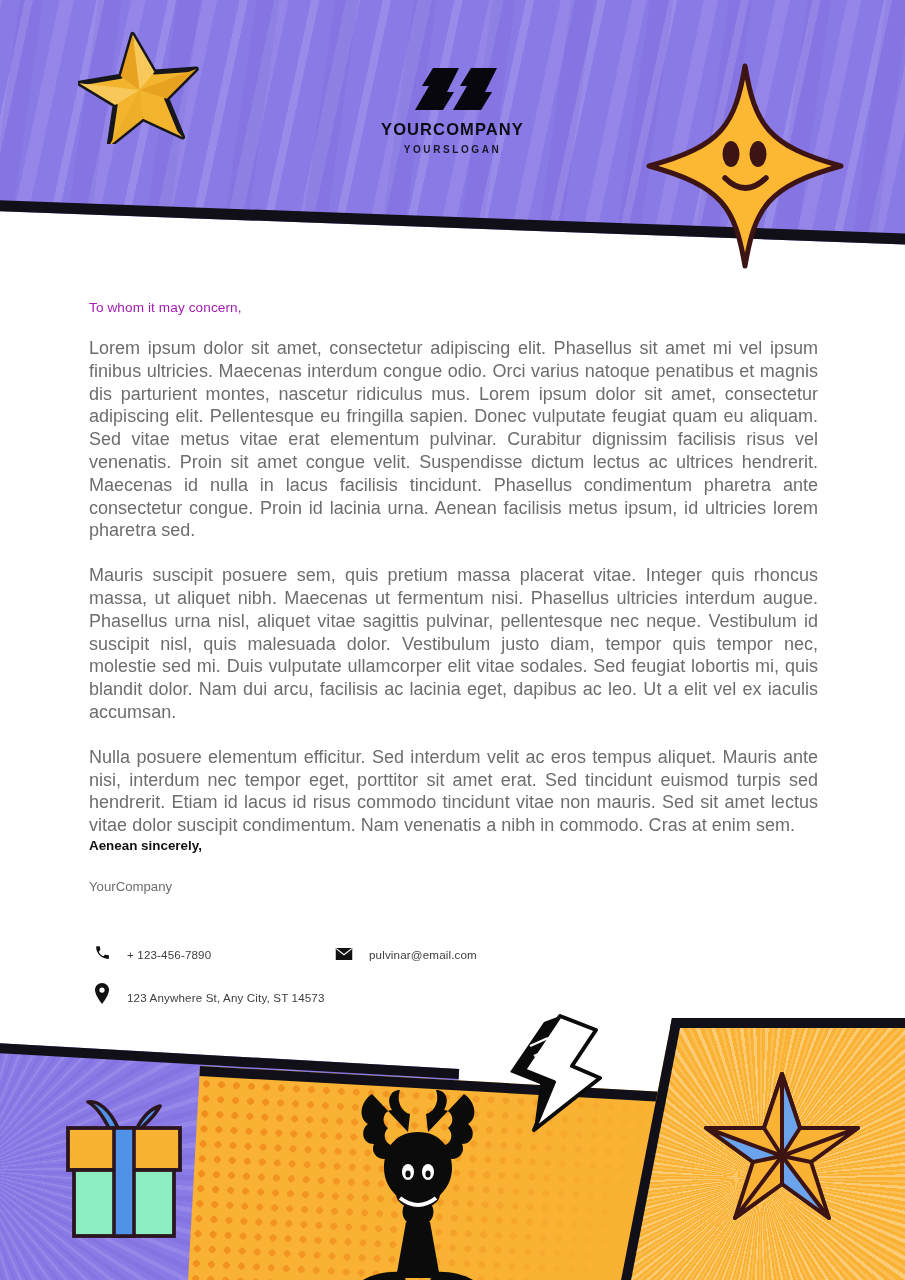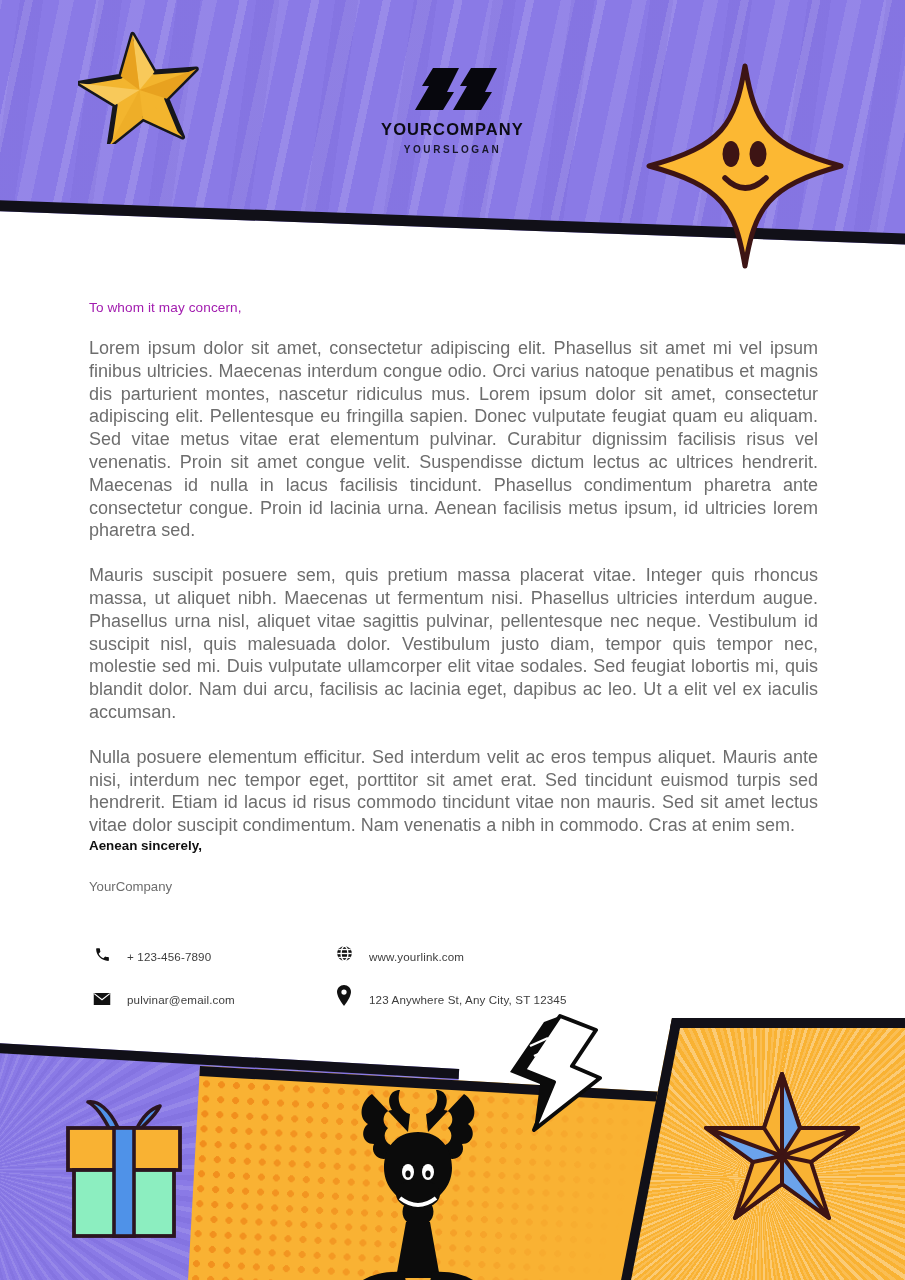--- a/index.html
+++ b/index.html
@@ -289,51 +289,39 @@
 
     <div class="contact-item">
       <span class="contact-ico">
         <svg width="17" height="17" viewBox="0 0 24 24" fill="#111111">
           <path d="M6.6 10.8c1.5 2.9 3.7 5.1 6.6 6.6l2.2-2.2c.3-.3.7-.4 1-.2 1.1.4 2.3.6 3.6.6.6 0 1 .4 1 1V20c0 .6-.4 1-1 1C10.6 21 3 13.4 3 4c0-.6.4-1 1-1h3.4c.6 0 1 .4 1 1 0 1.2.2 2.4.6 3.6.1.4 0 .7-.2 1l-2.2 2.2z"></path>
         </svg>
       </span>
       <span class="contact-txt">+ 123-456-7890</span>
     </div>
 
-    <div class="contact-item">
-      <span class="contact-ico">
-        <svg width="19" height="19" viewBox="0 0 24 24" fill="none" stroke="#111111" stroke-width="1.7">
-          <circle cx="12" cy="12" r="9.2" fill="#111111" stroke="none"></circle>
-          <ellipse cx="12" cy="12" rx="4.3" ry="9.2" stroke="#ffffff" fill="none"></ellipse>
-          <line x1="2.8" y1="12" x2="21.2" y2="12" stroke="#ffffff"></line>
-          <line x1="4.3" y1="7" x2="19.7" y2="7" stroke="#ffffff"></line>
-          <line x1="4.3" y1="17" x2="19.7" y2="17" stroke="#ffffff"></line>
-        </svg>
-      </span>
-      <span class="contact-txt">www.yourlink.com</span>
-    </div>
 
     <div class="contact-item">
       <span class="contact-ico">
         <svg width="18" height="14" viewBox="0 0 24 18" fill="#111111">
           <path d="M1 1h22v16H1z"></path>
           <path d="M1.6 1.8L12 10 22.4 1.8" fill="none" stroke="#ffffff" stroke-width="1.6"></path>
         </svg>
       </span>
       <span class="contact-txt">pulvinar@email.com</span>
     </div>
 
     <div class="contact-item">
       <span class="contact-ico">
         <svg width="16" height="21" viewBox="0 0 18 24" fill="#111111">
           <path d="M9 0C4.6 0 1 3.6 1 8c0 6 8 16 8 16s8-10 8-16c0-4.4-3.6-8-8-8z"></path>
           <circle cx="9" cy="8" r="3" fill="#ffffff"></circle>
         </svg>
       </span>
-      <span class="contact-txt">123 Anywhere St, Any City, ST 12345</span>
+      <span class="contact-txt">123 Anywhere St, Any City, ST 14573</span>
     </div>
   </div>
 
   <div class="footer">
 
     <div class="f-purple">
       <div class="rays"></div>
     </div>
 
     <div class="f-orange">

